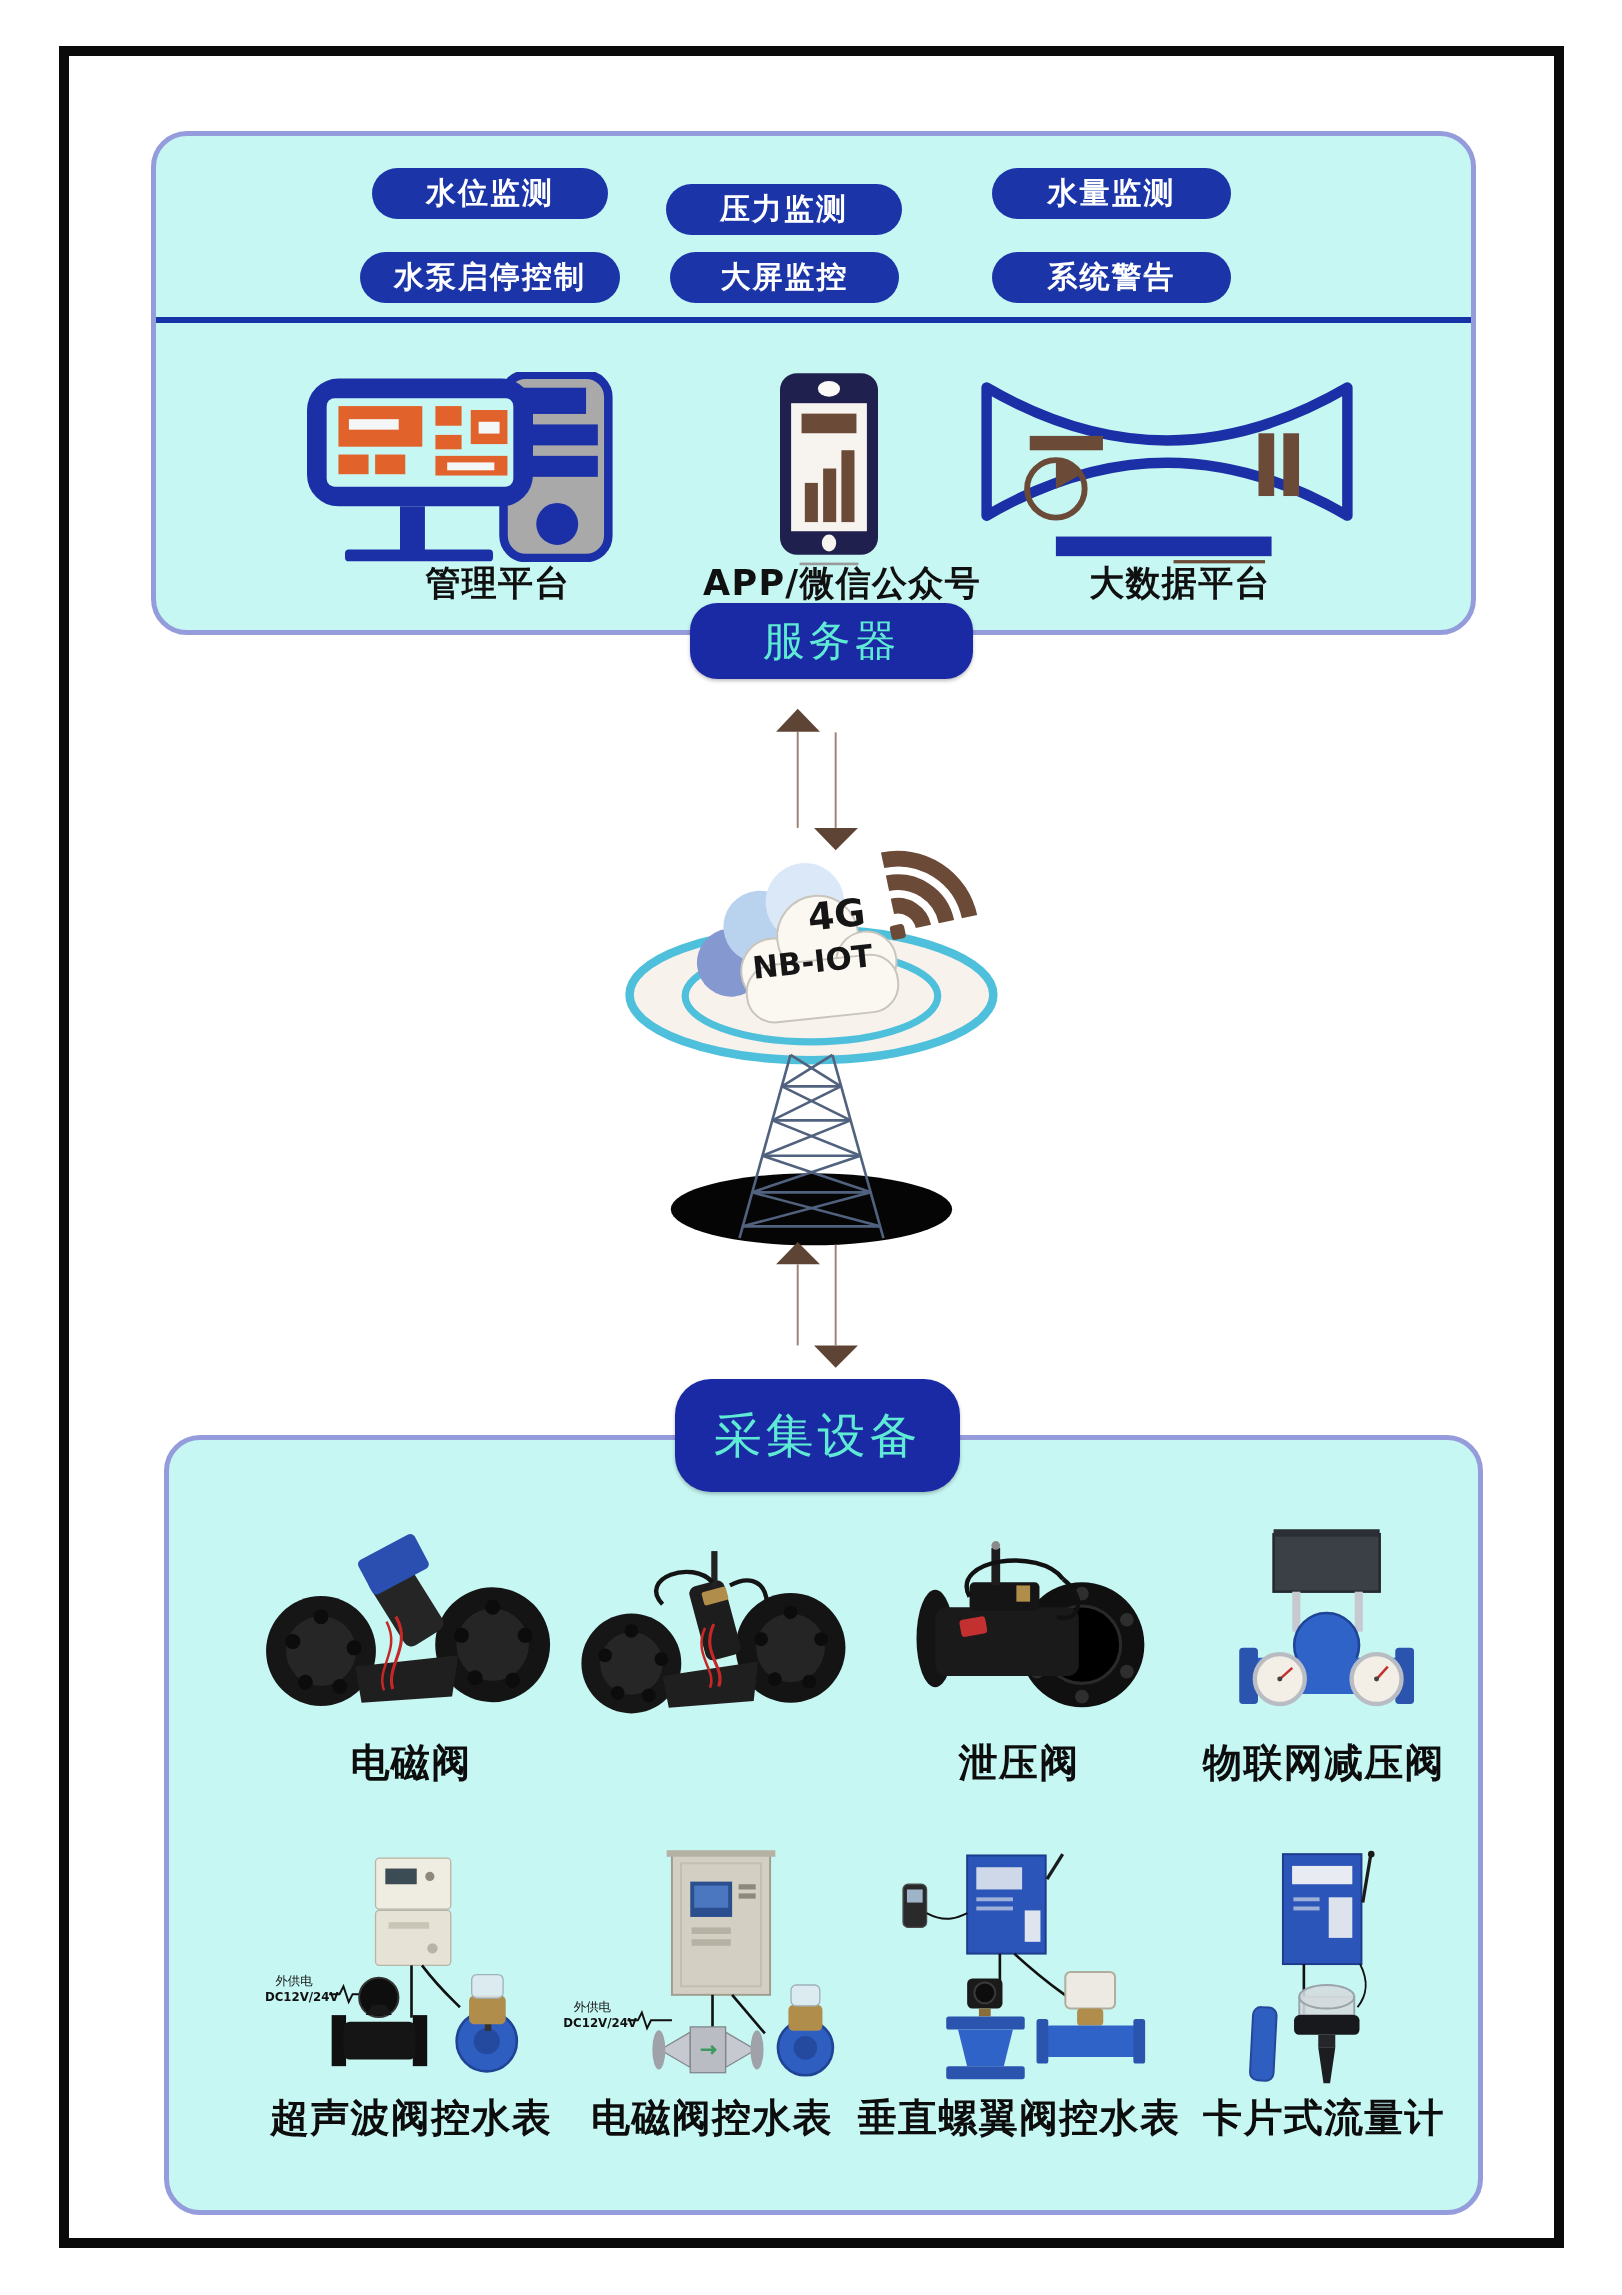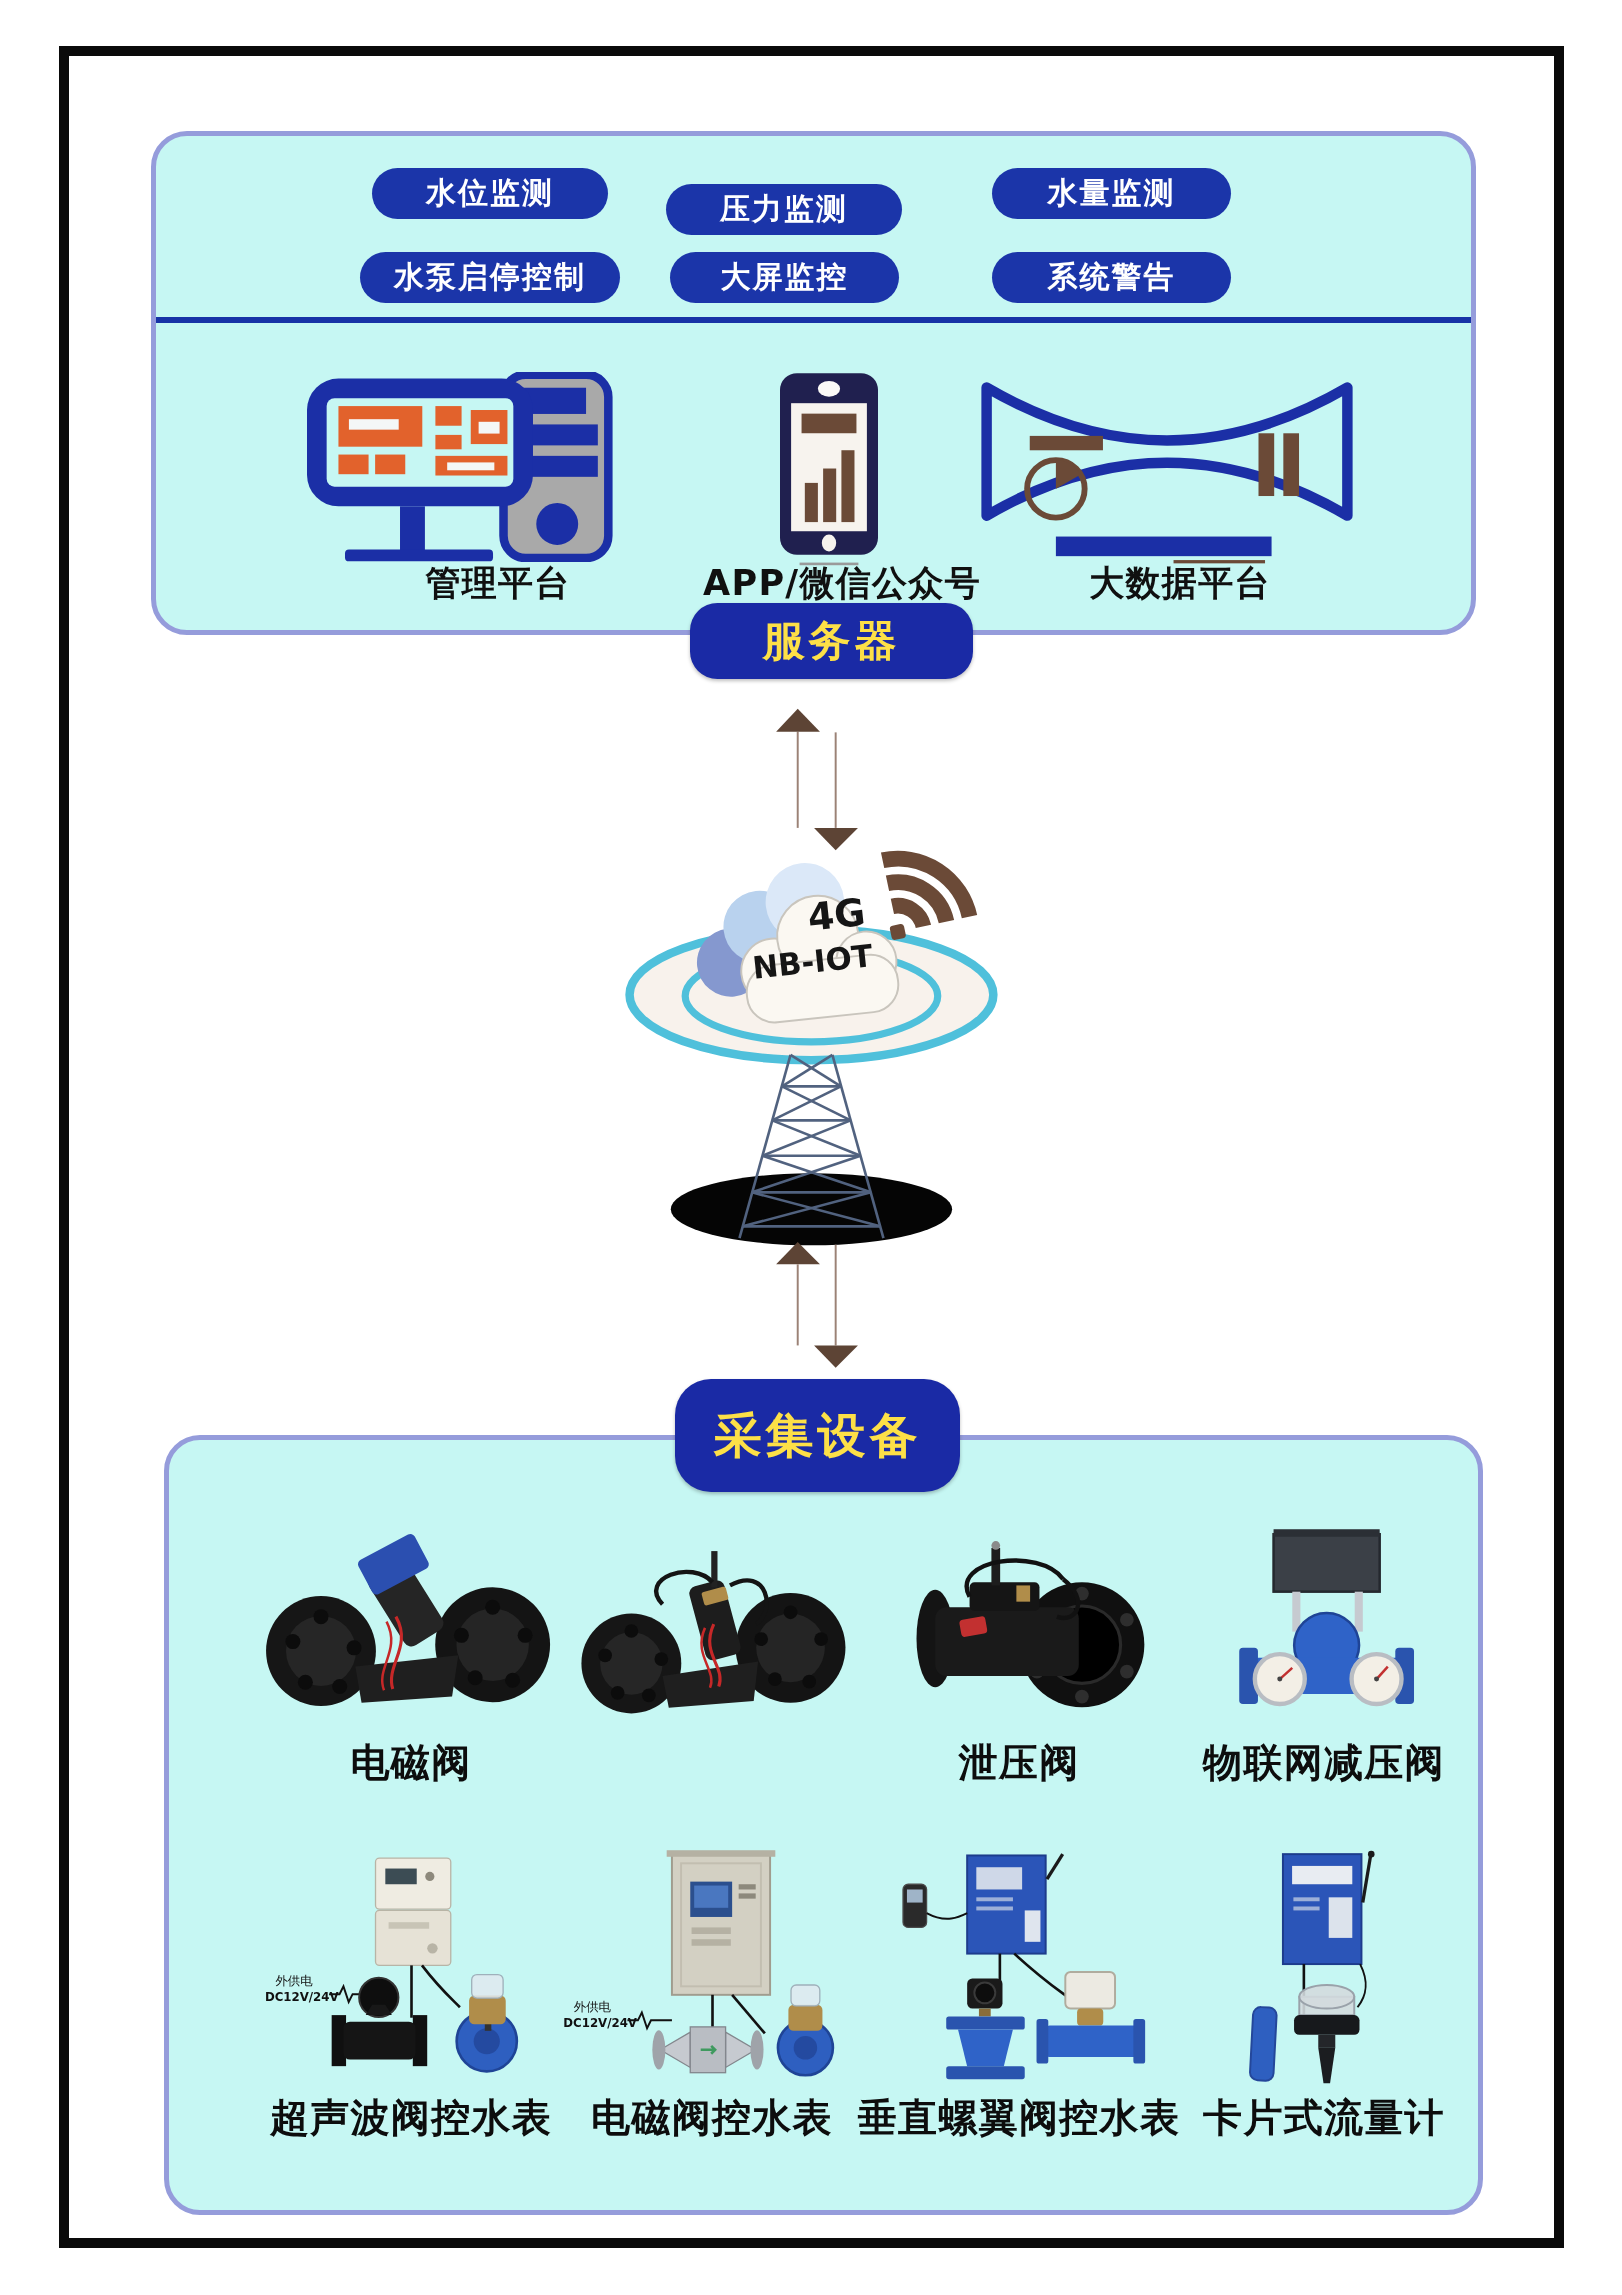--- a/index.html
+++ b/index.html
@@ -21,22 +21,22 @@
     position:absolute;height:51px;border-radius:26px;background:#1b35a9;color:#ffffff;
     display:flex;align-items:center;justify-content:center;
     font-size:30px;font-weight:600;letter-spacing:2px;white-space:nowrap;
   }
   .hr-line{position:absolute;left:0;right:0;top:181px;height:5.9px;background:#1733a6;}
   .platform-caption{
     position:absolute;width:366px;text-align:center;color:#101010;
     font-size:35px;font-weight:600;letter-spacing:1.3px;white-space:nowrap;
   }
   .badge{
-    position:absolute;background:#1a2aa5;color:#fde047;display:flex;align-items:center;
-    justify-content:center;letter-spacing:3.9px;z-index:6;font-weight:700;
+    position:absolute;background:#1a2aa5;color:#5eead4;display:flex;align-items:center;
+    justify-content:center;letter-spacing:3.9px;z-index:6;font-weight:400;
     box-shadow:0 2px 3.9px rgba(0,0,0,0.25);
   }
   .badge-server{left:690px;top:603px;width:283px;height:76px;border-radius:27.5px;font-size:42px;}
   .badge-collect{left:675px;top:1379px;width:285px;height:113px;border-radius:36px;font-size:48px;}
   .device-caption{
     position:absolute;width:366px;text-align:center;color:#0d0d0d;
     font-size:39px;font-weight:600;letter-spacing:1.3px;white-space:nowrap;
   }
   svg{display:block;}
 </style>

